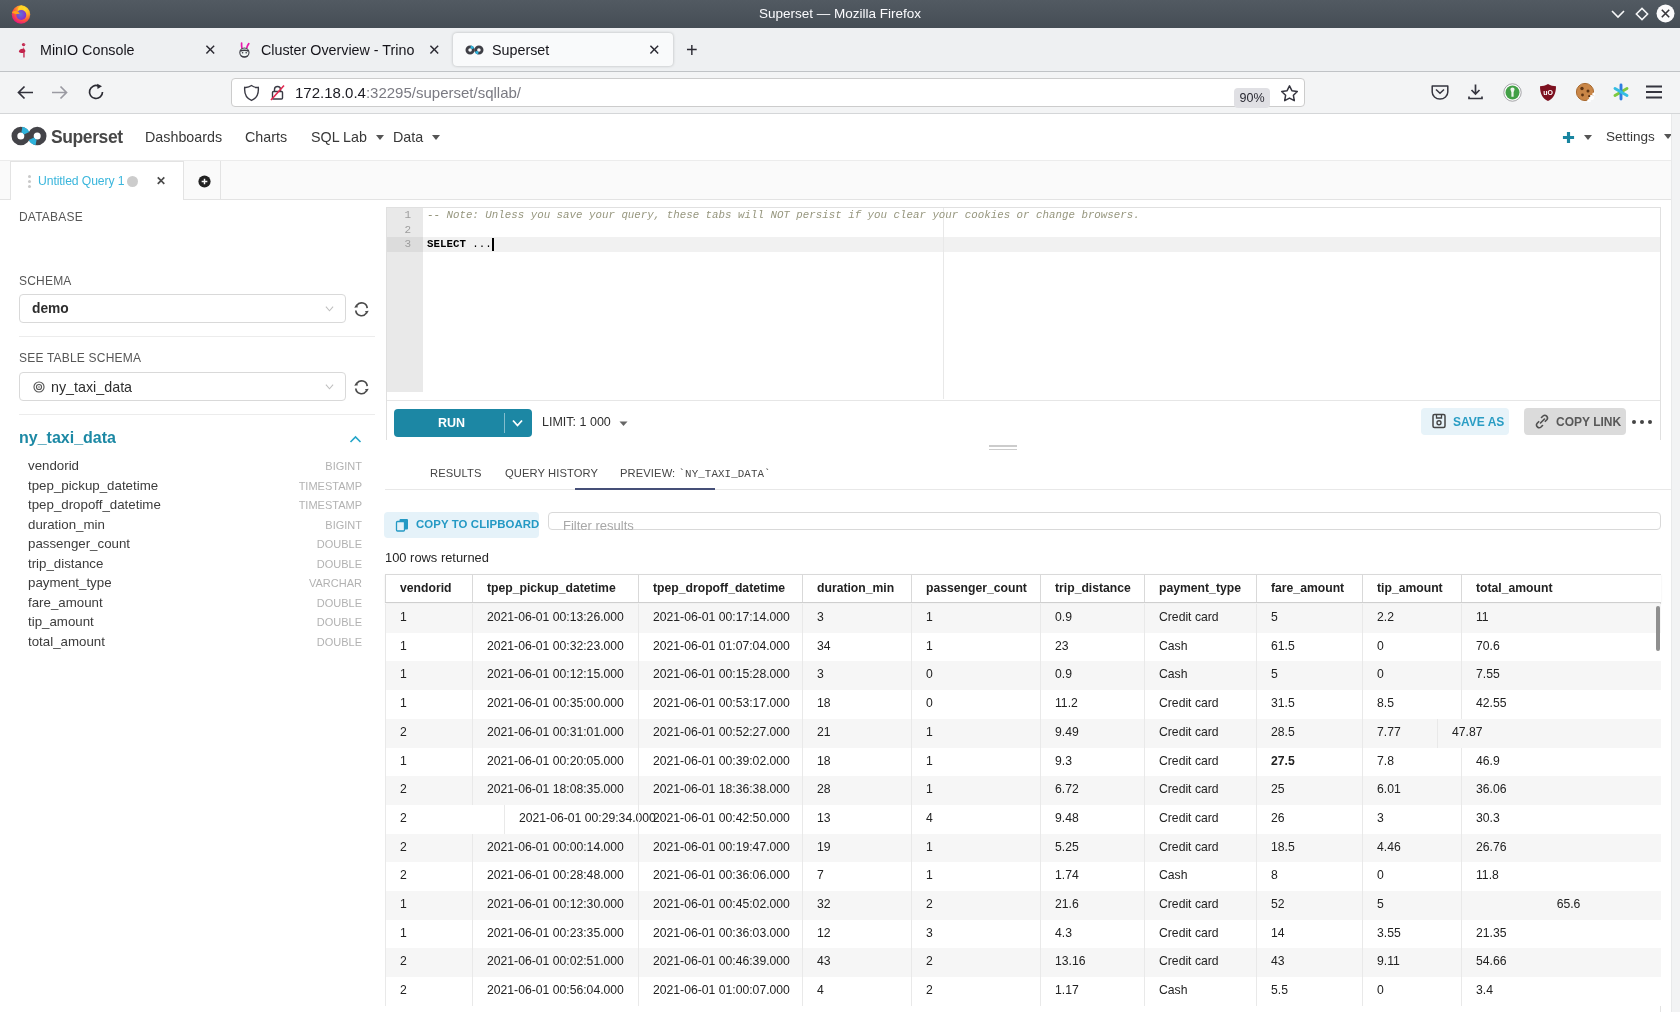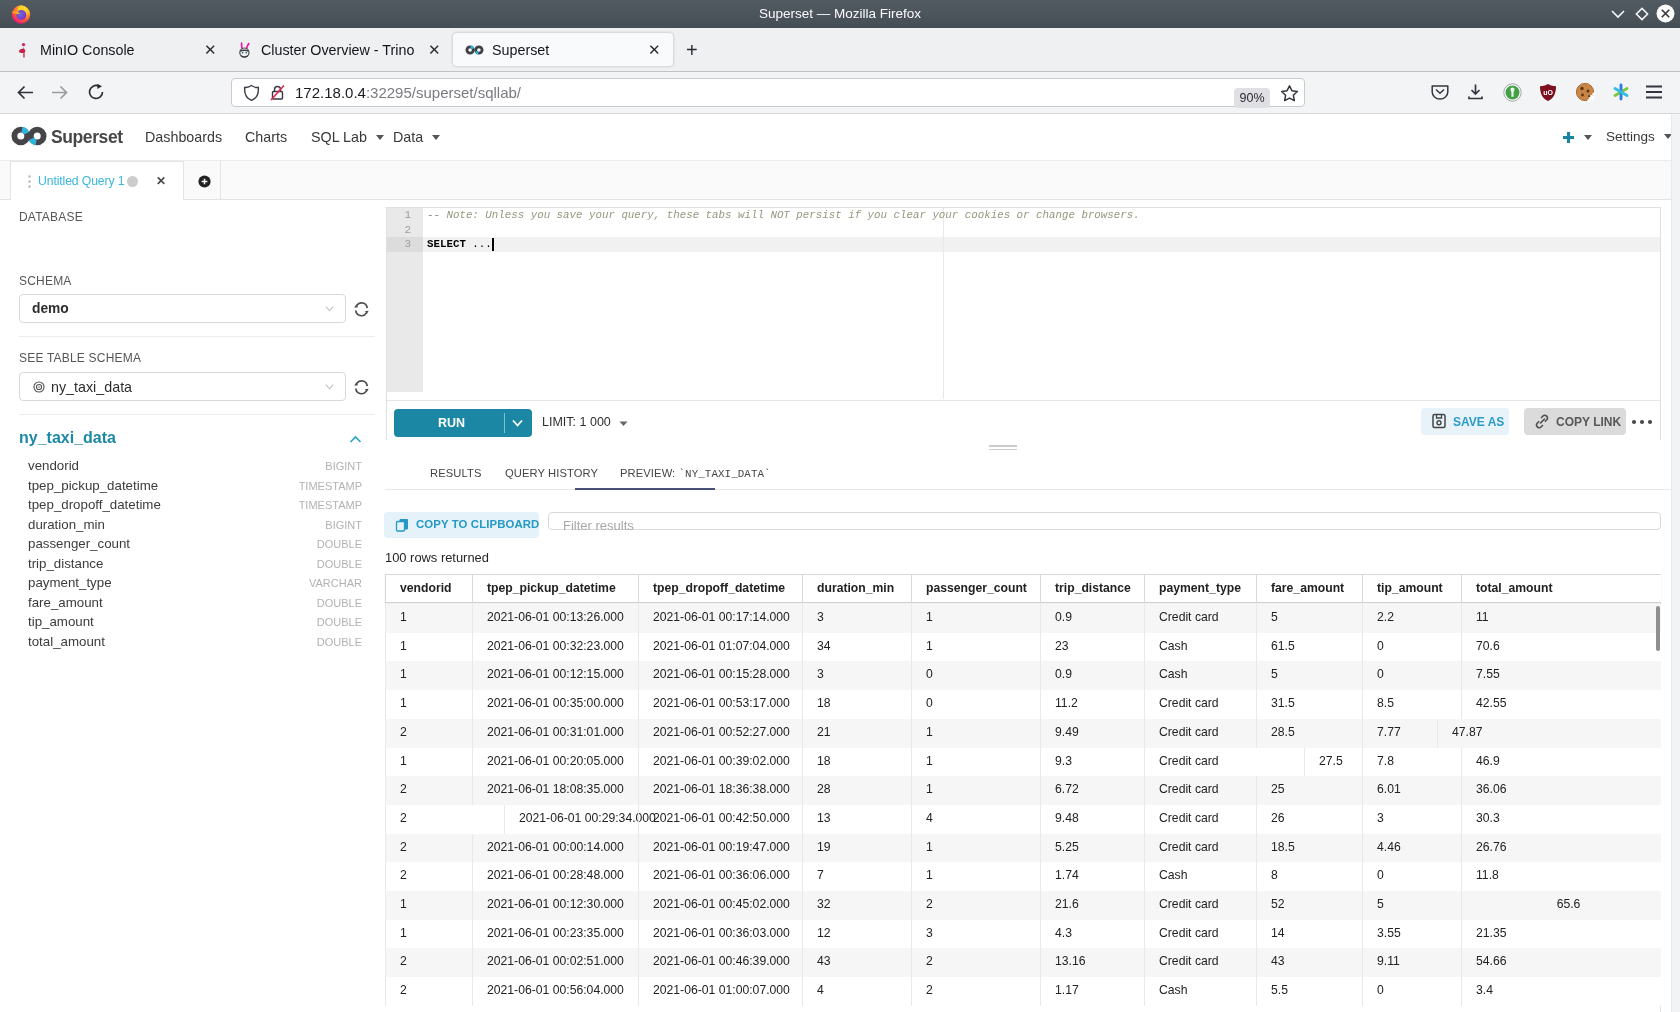--- a/index.html
+++ b/index.html
@@ -428,21 +428,21 @@
       <div class="tcell" style="left:1052px;width:200px;">47.87</div>
       </div>
       <div class="trow" style="top:173.5px;background:#fff;">
       <div class="tcell" style="left:0px;width:87px;">1</div>
       <div class="tcell" style="left:87px;width:166px;">2021-06-01 00:20:05.000</div>
       <div class="tcell" style="left:253px;width:164px;">2021-06-01 00:39:02.000</div>
       <div class="tcell" style="left:417px;width:109px;">18</div>
       <div class="tcell" style="left:526px;width:129px;">1</div>
       <div class="tcell" style="left:655px;width:104px;">9.3</div>
       <div class="tcell" style="left:759px;width:112px;">Credit card</div>
-      <div class="tcell" style="left:919px;width:106px;">27.5</div>
+      <div class="tcell" style="left:871px;width:106px;font-weight:bold;">27.5</div>
       <div class="tcell" style="left:977px;width:99px;">7.8</div>
       <div class="tcell" style="left:1076px;width:200px;">46.9</div>
       </div>
       <div class="trow" style="top:202.2px;background:#f6f6f6;">
       <div class="tcell" style="left:0px;width:87px;">2</div>
       <div class="tcell" style="left:87px;width:166px;">2021-06-01 18:08:35.000</div>
       <div class="tcell" style="left:253px;width:164px;">2021-06-01 18:36:38.000</div>
       <div class="tcell" style="left:417px;width:109px;">28</div>
       <div class="tcell" style="left:526px;width:129px;">1</div>
       <div class="tcell" style="left:655px;width:104px;">6.72</div>

